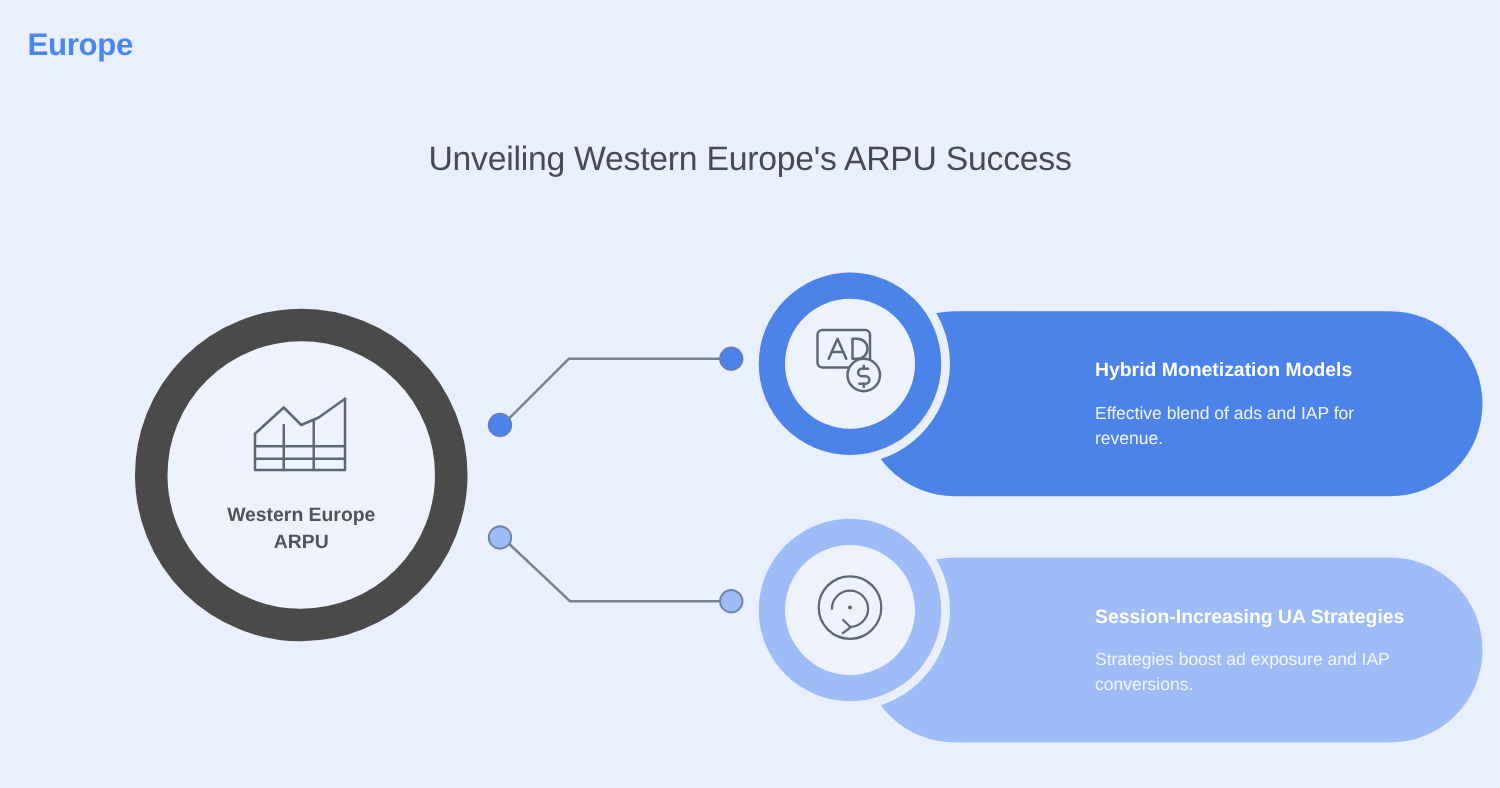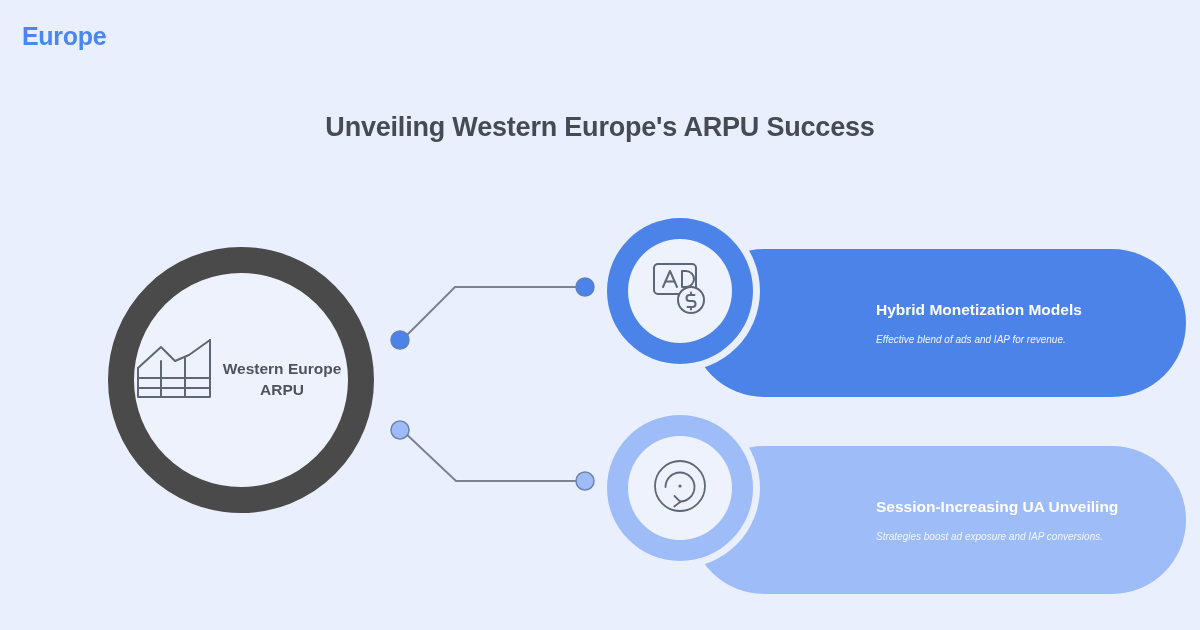--- a/index.html
+++ b/index.html
@@ -28,37 +28,37 @@
   }
 
   
   .page-title {
     position: absolute;
     left: 0;
     top: 112px;
     width: 1200px;
     text-align: center;
     font-size: 27px;
-    font-weight: bold;
+    font-weight: normal;
     color: #464a52;
     letter-spacing: -0.2px;
   }
 
   
   .hub {
     position: absolute;
     left: 108px;
     top: 247px;
     width: 266px;
     height: 266px;
     border-radius: 50%;
     background: #eef2fc;
     border: 26px solid #4a4a4a;
     display: flex;
-    flex-direction: row;
+    flex-direction: column;
     align-items: center;
     justify-content: center;
   }
   .hub-icon {
     margin-bottom: 18px;
   }
   .hub-label {
     text-align: center;
     font-size: 15.5px;
     font-weight: bold;
@@ -106,25 +106,24 @@
 
   .card-heading {
     font-size: 15.5px;
     font-weight: bold;
     color: #ffffff;
     line-height: 1.38;
     margin-bottom: 13px;
     max-width: 250px;
   }
   .card-body {
-    font-size: 10px;
+    font-size: 14px;
     color: #f2f6ff;
     line-height: 1.45;
     max-width: 252px;
-    font-style: italic;
   }
 
   
   .icon-ring-wrap {
     position: absolute;
     left: 0;
     top: 1px;
     width: 160px;
     height: 160px;
     border-radius: 50%;
@@ -214,21 +213,21 @@
             </g>
           </svg>
         </span>
       </div>
     </div>
   </div>
 </div>
 
 <div class="branch branch-2">
   <div class="card card-2">
-    <div class="card-heading">Session-Increasing UA Unveiling</div>
+    <div class="card-heading">Session-Increasing UA Strategies</div>
     <div class="card-body">Strategies boost ad exposure and IAP conversions.</div>
   </div>
   <div class="icon-ring-wrap">
     <div class="icon-ring ring-2">
       <div class="icon-inner">
         <span>
           <svg width="58" height="58" viewBox="0 0 58 58">
             <g fill="none" stroke="#5d6775" stroke-width="1.8" stroke-linejoin="round" stroke-linecap="round">
               <circle cx="29" cy="29" r="25"></circle>
               <path d="M14.5 30 a14.5 14.5 0 1 1 14.5 14.5"></path>

